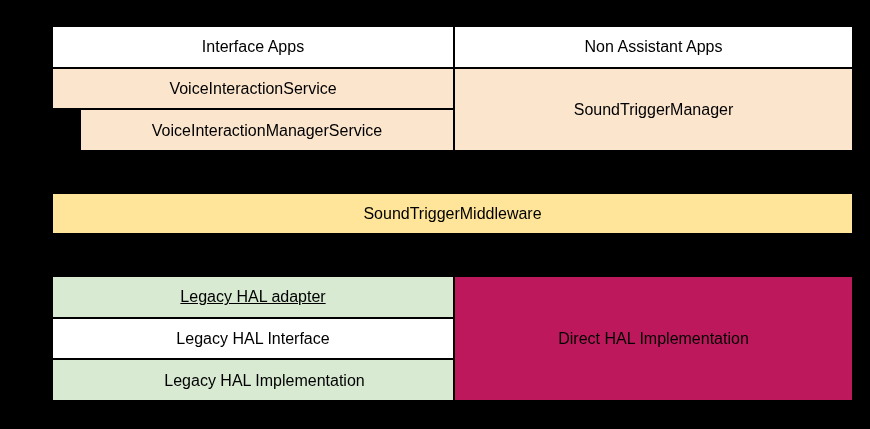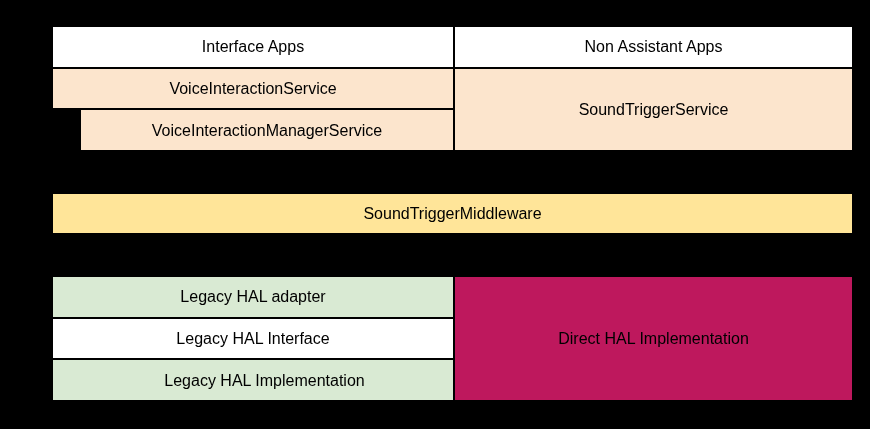--- a/index.html
+++ b/index.html
@@ -44,38 +44,38 @@
   }
   
   .p-assistant   { grid-area: 1 / 1 / 2 / 2; }
   .p-nonassist   { grid-area: 1 / 2 / 2 / 3; }
   .p-vis         { grid-area: 2 / 1 / 3 / 2; }
   .p-stm         { grid-area: 2 / 2 / 4 / 3; }
   .p-vims        { grid-area: 3 / 1 / 4 / 2; }
   .p-sts         { grid-area: 4 / 1 / 5 / 3; }
   .p-stmw        { grid-area: 5 / 1 / 6 / 3; }
   .p-halif       { grid-area: 6 / 1 / 7 / 3; }
-  .p-lha         { grid-area: 7 / 1 / 8 / 2; }
+  .p-lha         { grid-area: 7 / 1 / 8 / 2; text-decoration: underline; }
   .p-dhi         { grid-area: 7 / 2 / 10 / 3; }
   .p-lhi         { grid-area: 8 / 1 / 9 / 2; }
   .p-lhimpl      { grid-area: 9 / 1 / 10 / 2; padding-left: 23px; }
 </style>
 </head>
 <body>
 
 <div class="canvas">
   <div class="stack">
 
     <div class="cell p-assistant" style="background: rgb(255, 255, 255);">Interface Apps</div>
 
     <div class="cell p-nonassist" style="background: rgb(255, 255, 255);">Non Assistant Apps</div>
 
     <div class="cell p-vis" style="background: rgb(252, 229, 205);">VoiceInteractionService</div>
 
-    <div class="cell p-stm" style="background: rgb(252, 229, 205);">SoundTriggerService</div>
+    <div class="cell p-stm" style="background: rgb(252, 229, 205);">SoundTriggerManager</div>
 
     <div class="cell p-vims" style="background: rgb(252, 229, 205); margin-left: 28px;">VoiceInteractionManagerService</div>
 
 
     <div class="cell p-stmw" style="background: rgb(255, 229, 153);">SoundTriggerMiddleware</div>
 
 
     <div class="cell p-lha" style="background: rgb(217, 234, 211);">Legacy HAL adapter</div>
 
     <div class="cell p-dhi" style="background: #be185d;">Direct HAL Implementation</div>

